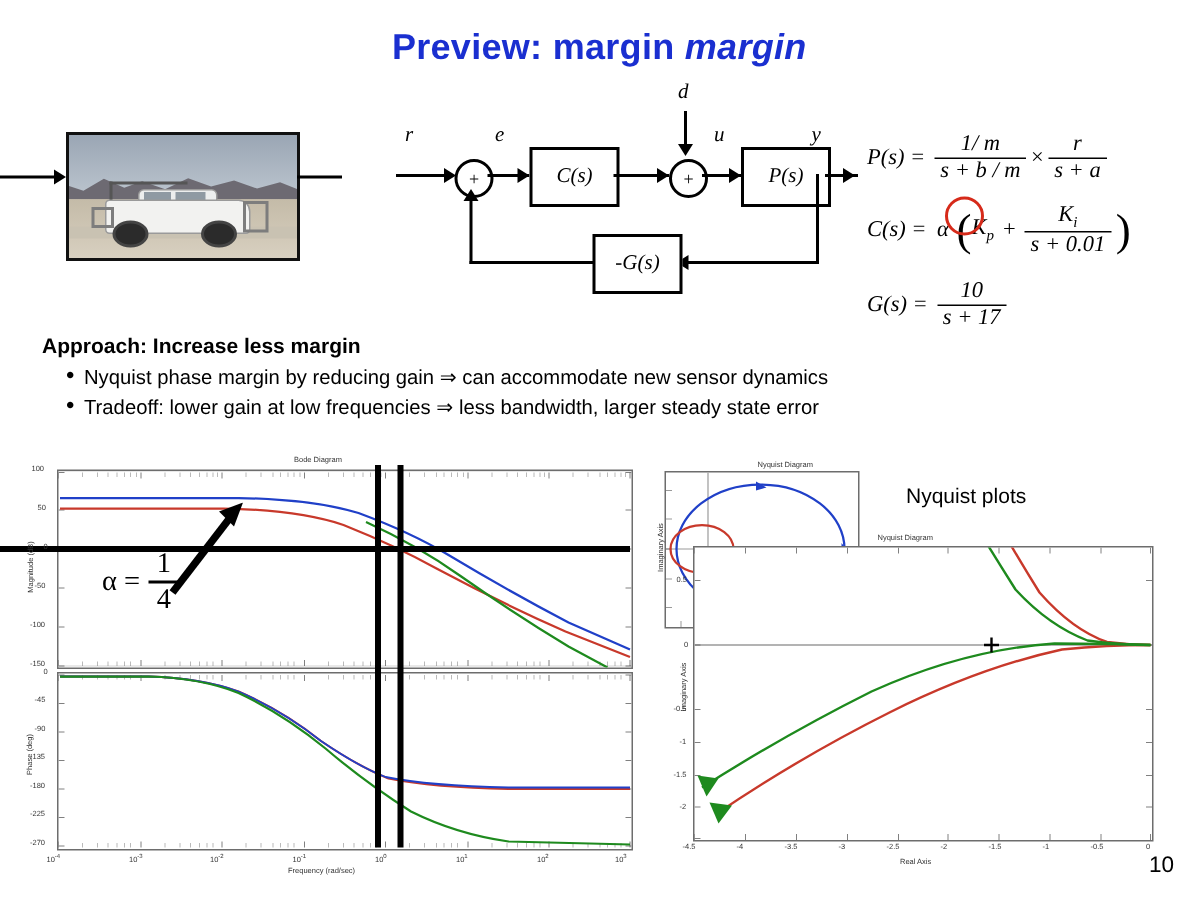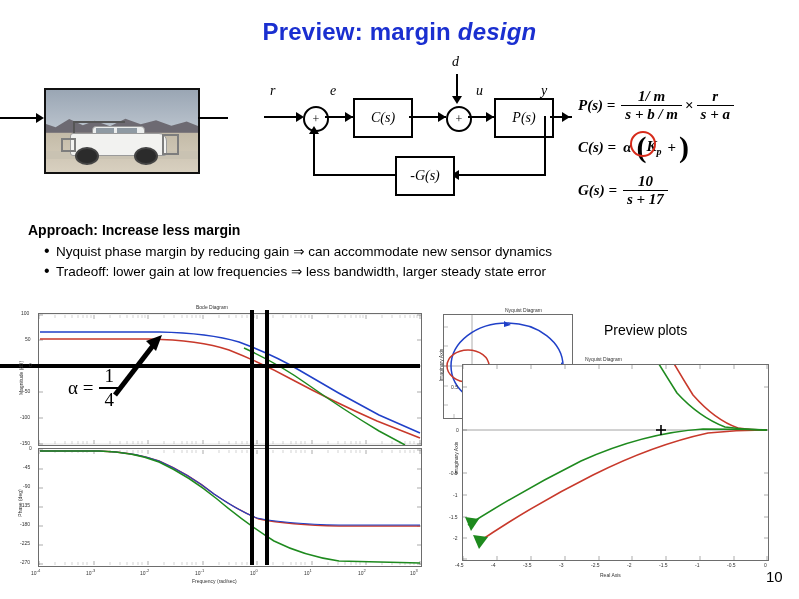--- a/index.html
+++ b/index.html
@@ -54,21 +54,21 @@
         border-left:8px solid #000;}
   .ar-d{border-left:5px solid transparent;border-right:5px solid transparent;
         border-top:8px solid #000;}
   .ar-u{border-left:5px solid transparent;border-right:5px solid transparent;
         border-bottom:8px solid #000;}
   .ar-l{border-top:5px solid transparent;border-bottom:5px solid transparent;
         border-right:8px solid #000;}
 
   
   #eqs{left:578px;top:88px;width:216px;font-family:"Liberation Serif",serif;
-       font-size:15px;font-weight:bold;}
+       font-size:15px;}
   .eqrow{display:flex;align-items:center;margin-bottom:9px;position:relative;}
   .lhs{font-style:italic;white-space:nowrap;margin-right:3px;}
   .frac{display:inline-flex;flex-direction:column;align-items:center;
         margin:0 3px;vertical-align:middle;}
   .frac .num{padding:0 4px;font-style:italic;}
   .frac .den{padding:0 4px;border-top:1px solid #000;font-style:italic;}
   .paren{font-size:30px;font-family:"Liberation Serif",serif;line-height:.8;}
   .sub{font-size:10px;vertical-align:sub;font-style:italic;}
   #alpha-circle{position:absolute;left:52px;top:-4px;width:22px;height:22px;
      border:2.5px solid #d62a1a;border-radius:50%;}
@@ -88,21 +88,21 @@
 
   #nyq-label{left:604px;top:322px;font-size:14px;}
   #pagenum{left:766px;top:568px;font-size:15px;}
 
   .alpha-ann{position:absolute;font-family:"Liberation Serif",serif;font-size:19px;}
 </style>
 </head>
 <body>
 
 <div class="abs" id="slide-title">
-  <span>Preview: margin </span><span class="ital">design</span>
+  <span>Preview: margin </span><span class="ital">margin</span>
 </div>
 
 <div class="abs" id="photo-frame">
   <div class="sky"></div>
     <div class="mtn"></div>
     <div class="ground"></div>
     <div class="road"></div>
   <div class="rack"></div>
     <div class="rackleg"></div>
   <div class="truck-cab"></div>
@@ -168,20 +168,24 @@
     </span>
   </div>
 
   <div class="eqrow" style="margin-top:12px;">
     <span class="lhs">C(s) =</span>
     <span class="lhs" style="margin:0 5px 0 4px;">α</span>
     <span id="alpha-circle"></span>
     <span class="paren">(</span>
     <span class="lhs"><span>K</span><span class="sub">p</span></span>
     <span style="margin:0 3px;">+</span>
+    <span class="frac">
+      <span class="num"><span>K</span><span class="sub">i</span></span>
+      <span class="den">s + 0.01</span>
+    </span>
     <span class="paren">)</span>
   </div>
 
   <div class="eqrow" style="margin-top:14px;">
     <span class="lhs">G(s) =</span>
     <span class="frac">
       <span class="num">10</span>
       <span class="den">s + 17</span>
     </span>
   </div>
@@ -526,21 +530,21 @@
     <ellipse cx="63" cy="51" rx="56" ry="43" fill="none" stroke="#2040c8" stroke-width="1.5"></ellipse>
     <ellipse cx="24" cy="51" rx="21" ry="16" fill="none" stroke="#c8392b" stroke-width="1.5"></ellipse>
     <polygon points="60,6 67,10 60,12" fill="#2040c8"></polygon>
     <polygon points="66,96 59,92 66,90" fill="#2040c8"></polygon>
     <polygon points="117,47 121,52 117,55" fill="#2040c8"></polygon>
   </svg>
 </div>
 <div class="axlab" style="left:492px;top:419px;">Real Axis</div>
 <div class="axlab" style="left:416px;top:362px;transform:rotate(-90deg);width:50px;text-align:center;">Imaginary Axis</div>
 
-<div class="abs" id="nyq-label">Preview plots</div>
+<div class="abs" id="nyq-label">Nyquist plots</div>
 
 <div class="ptitle" style="left:585px;top:356px;">Nyquist Diagram</div>
 <div class="plotbox" style="left:462px;top:364px;width:305px;height:195px;">
   <svg width="305" height="195" viewBox="0 0 305 195">
     <line x1="0" y1="65" x2="305" y2="65" stroke="#9a9a9a" stroke-width="0.9"></line>
     <g stroke="#555" stroke-width="0.5">
       <line x1="0" y1="191" x2="0" y2="195"></line>
         <line x1="34" y1="191" x2="34" y2="195"></line>
       <line x1="68" y1="191" x2="68" y2="195"></line>
         <line x1="102" y1="191" x2="102" y2="195"></line>

